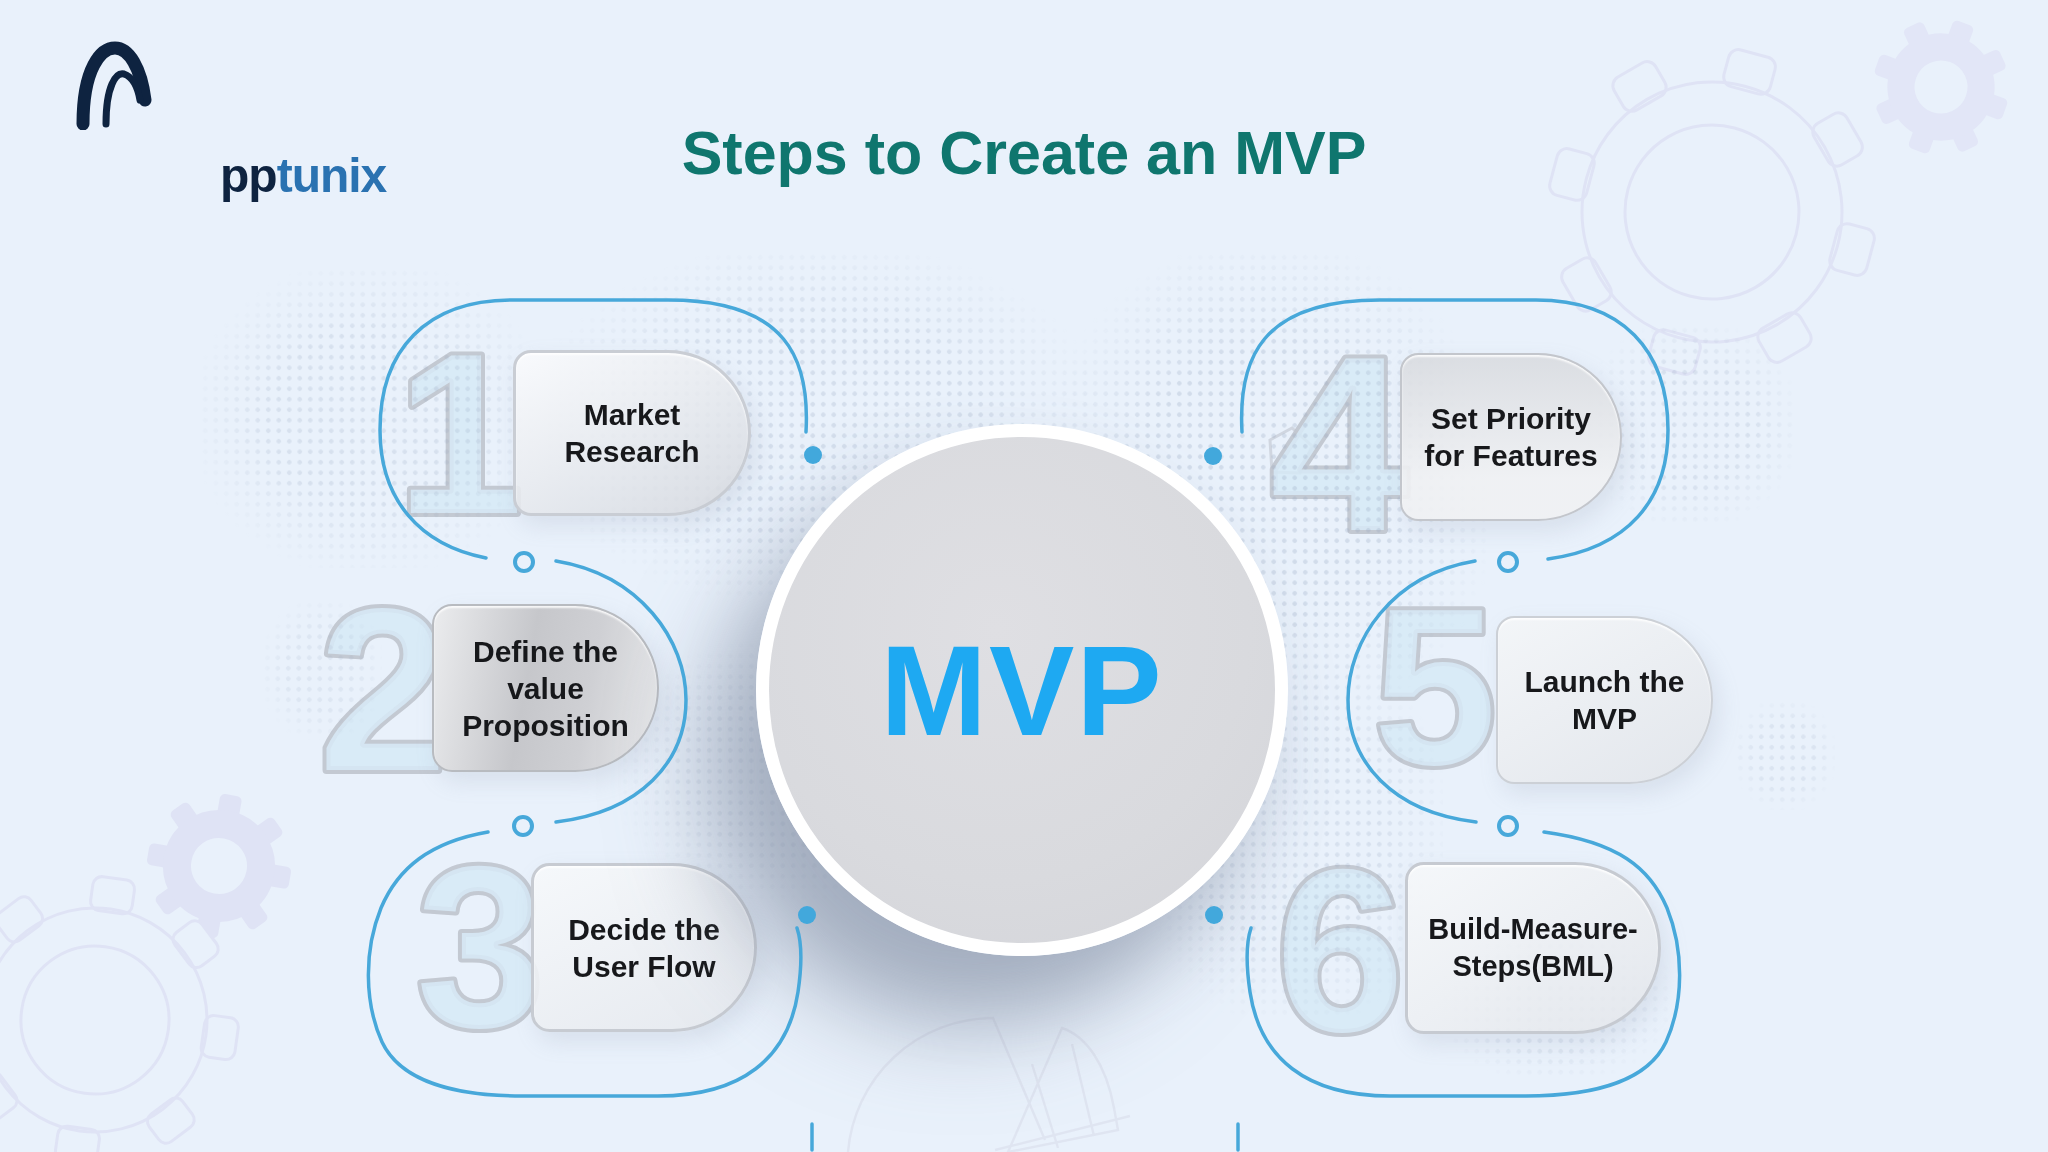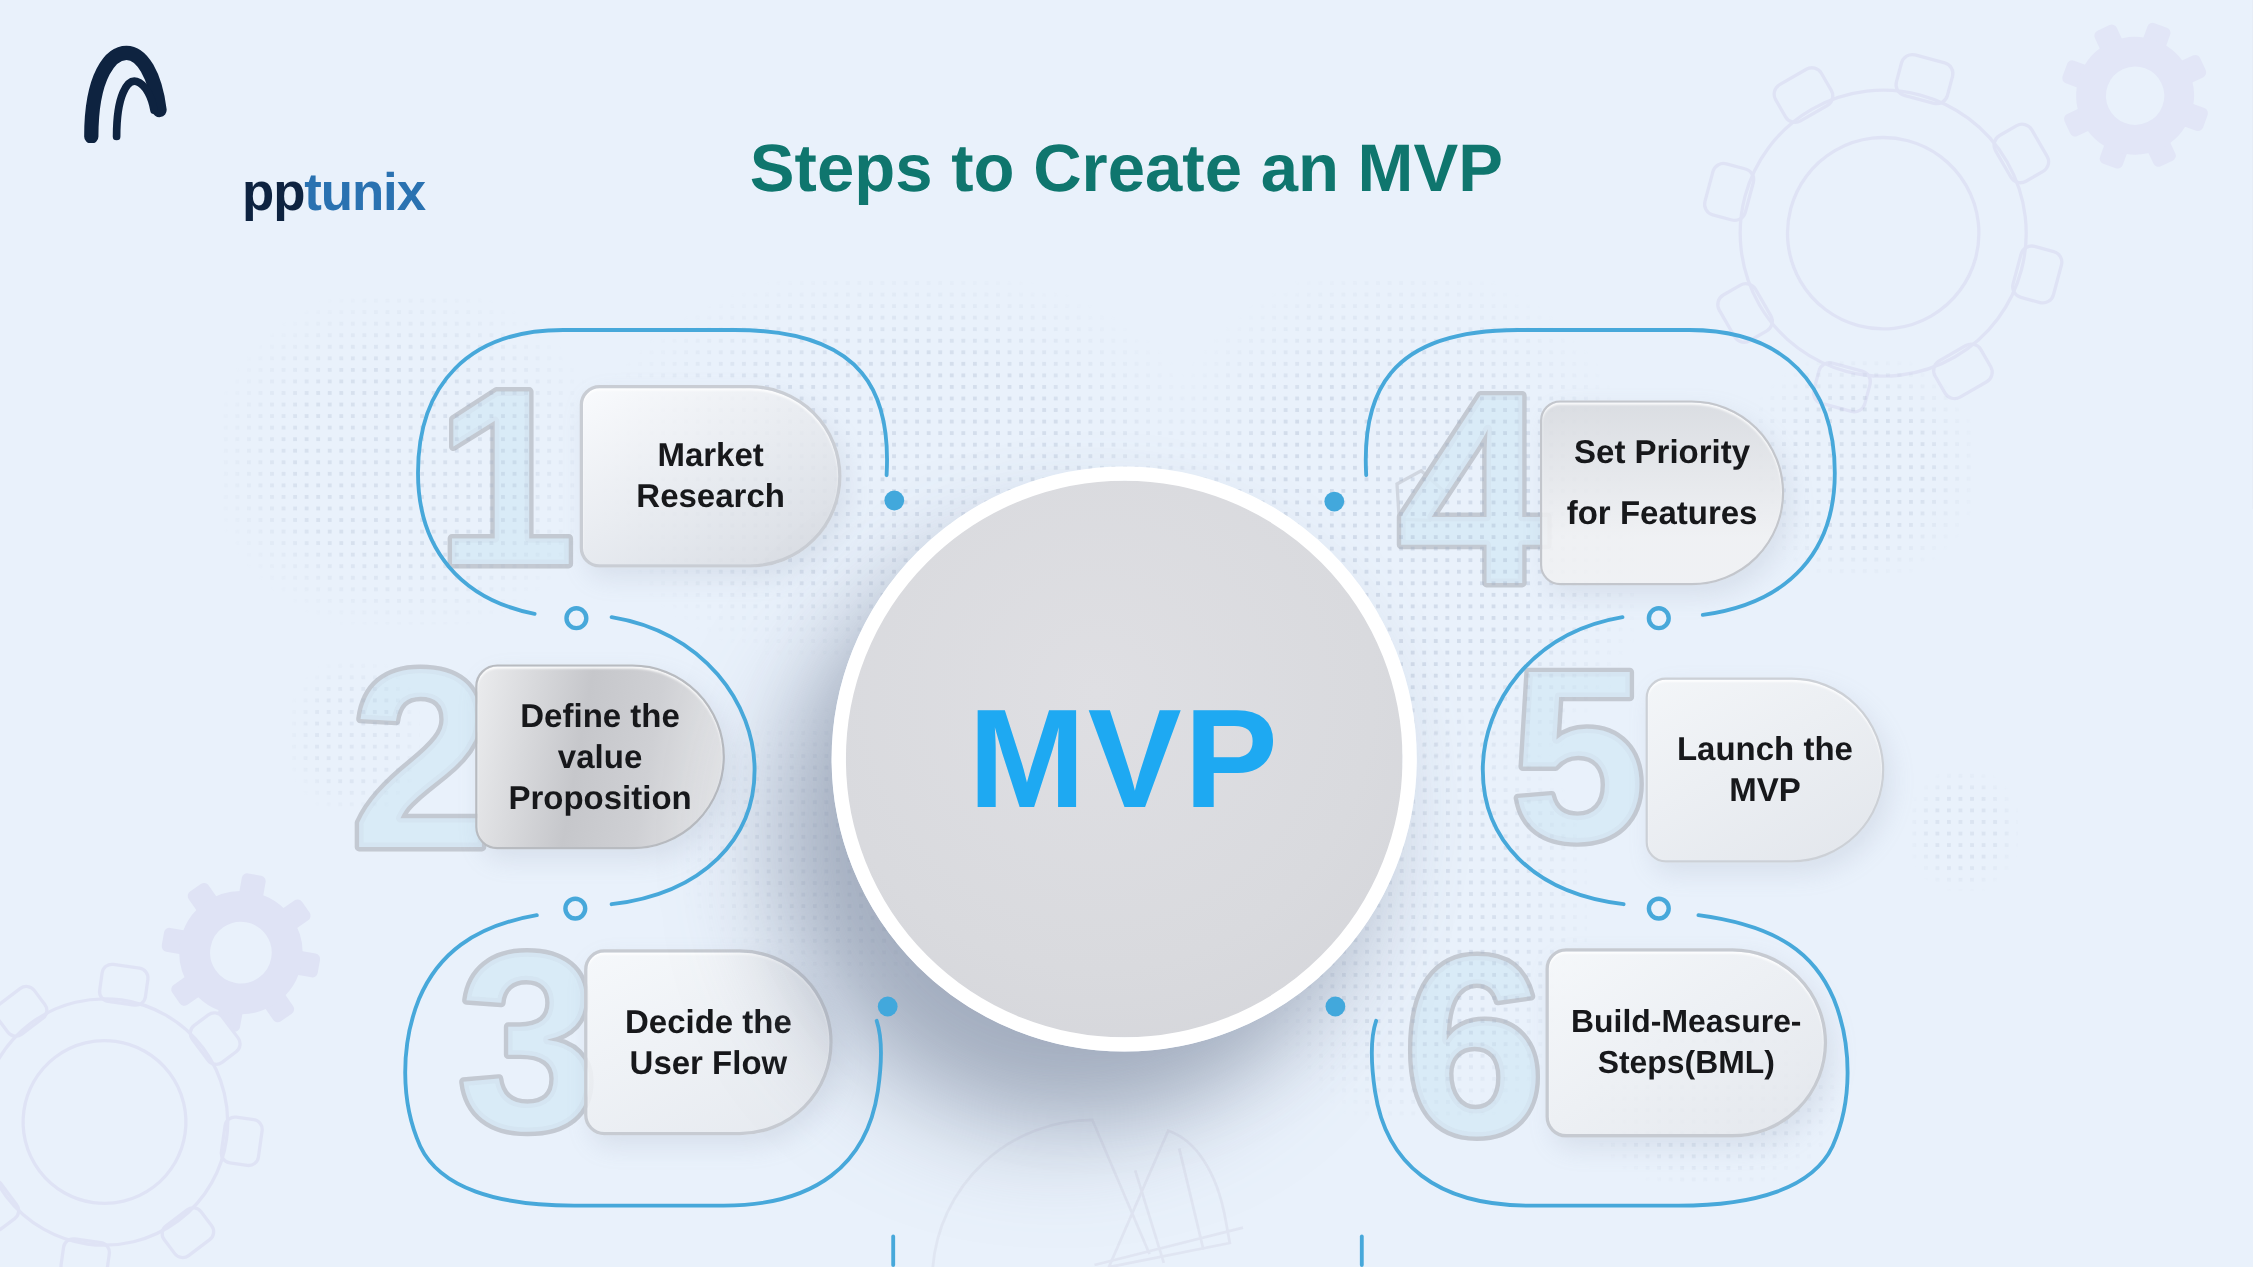--- a/index.html
+++ b/index.html
@@ -33,32 +33,32 @@
   .title .t-prefix{font-weight:600;}
   .title .t-strong{font-weight:800;}
   
   .pill{
     position:absolute;z-index:4;display:flex;flex-direction:column;justify-content:center;
     text-align:center;color:#17181b;font-weight:700;
     border-radius:20px 92px 92px 20px;
     box-shadow:inset 0 2px 2px rgba(255,255,255,.85), 6px 10px 22px rgba(140,150,170,.18);
   }
   .pill .ln{display:block;font-size:30px;line-height:37px;}
-  .pill-1{left:527px;top:350px;width:232px;height:160px;
+  .pill-1{left:513px;top:350px;width:232px;height:160px;
     background:linear-gradient(150deg,rgba(250,251,253,.92),rgba(226,229,234,.86) 65%,rgba(214,217,223,.9));
     border:3px solid #c9cdd4;}
   .pill-2{left:432px;top:604px;width:223px;height:164px;border-radius:22px 92px 92px 22px;
     background:linear-gradient(100deg,#ebecee 0%,#c6c7cb 42%,#cfd0d4 68%,#e9eaec 100%);
     border:2px solid #b8bbc0;}
   .pill-3{left:531px;top:863px;width:220px;height:163px;
     background:linear-gradient(155deg,rgba(247,249,251,.9),rgba(229,232,237,.85));
     border:3px solid #c7cbd2;}
-  .pill-4{left:1400px;top:364px;width:218px;height:164px;
+  .pill-4{left:1400px;top:353px;width:218px;height:164px;
     background:linear-gradient(180deg,rgba(216,218,222,.85),rgba(240,241,243,.9) 75%);
-    border:2.5px solid #c3c6cc;gap:18px;}
+    border:2.5px solid #c3c6cc;}
   .pill-5{left:1496px;top:616px;width:213px;height:164px;
     background:linear-gradient(150deg,rgba(244,246,248,.92),rgba(225,228,233,.85));
     border:2.5px solid #ccd0d6;}
   .pill-6{left:1405px;top:862px;width:250px;height:166px;
     background:linear-gradient(145deg,rgba(246,248,250,.92),rgba(227,230,235,.88));
     border:3px solid #c6cad1;}
   .pill-6 .ln{font-size:29px;}
   
   .mvp-circle{
     position:absolute;left:756px;top:424px;width:532px;height:532px;z-index:5;

